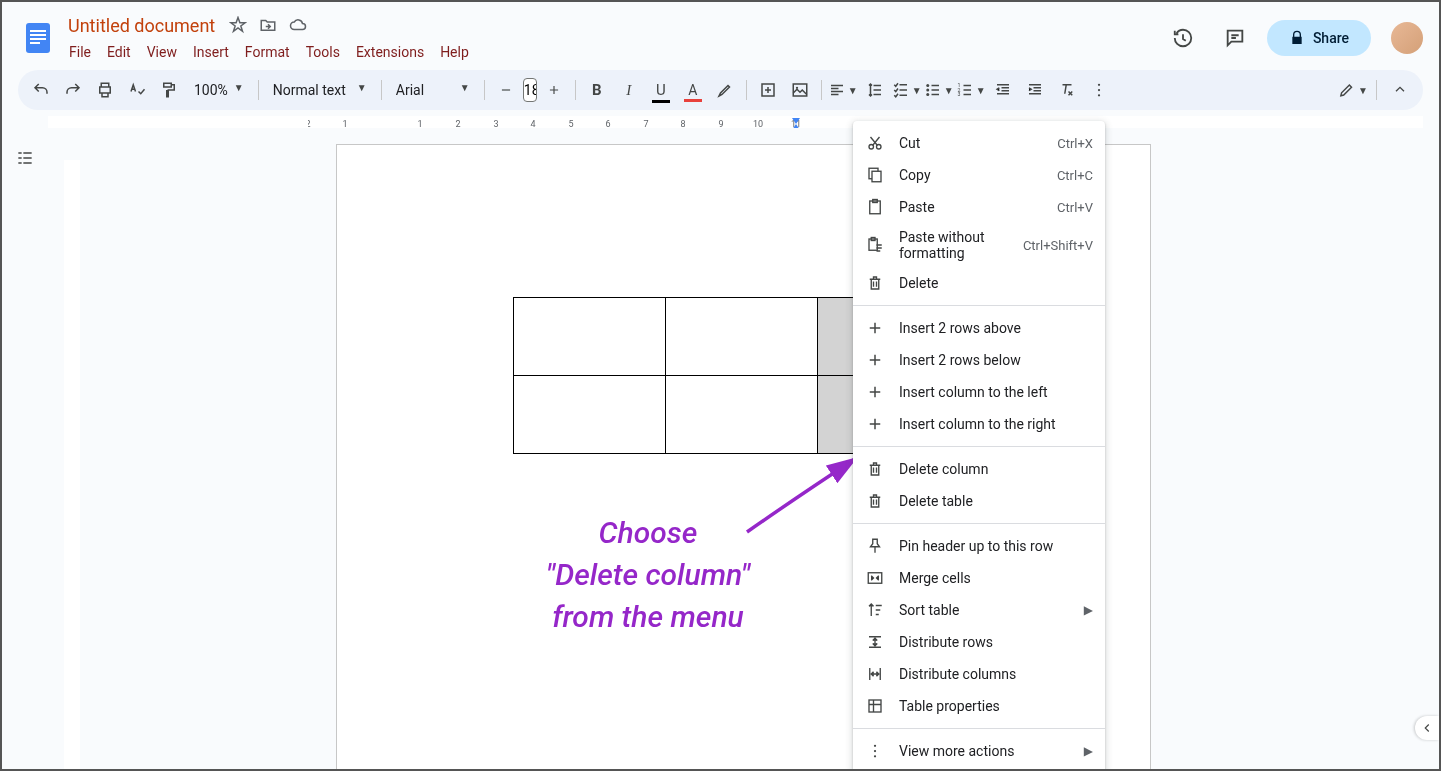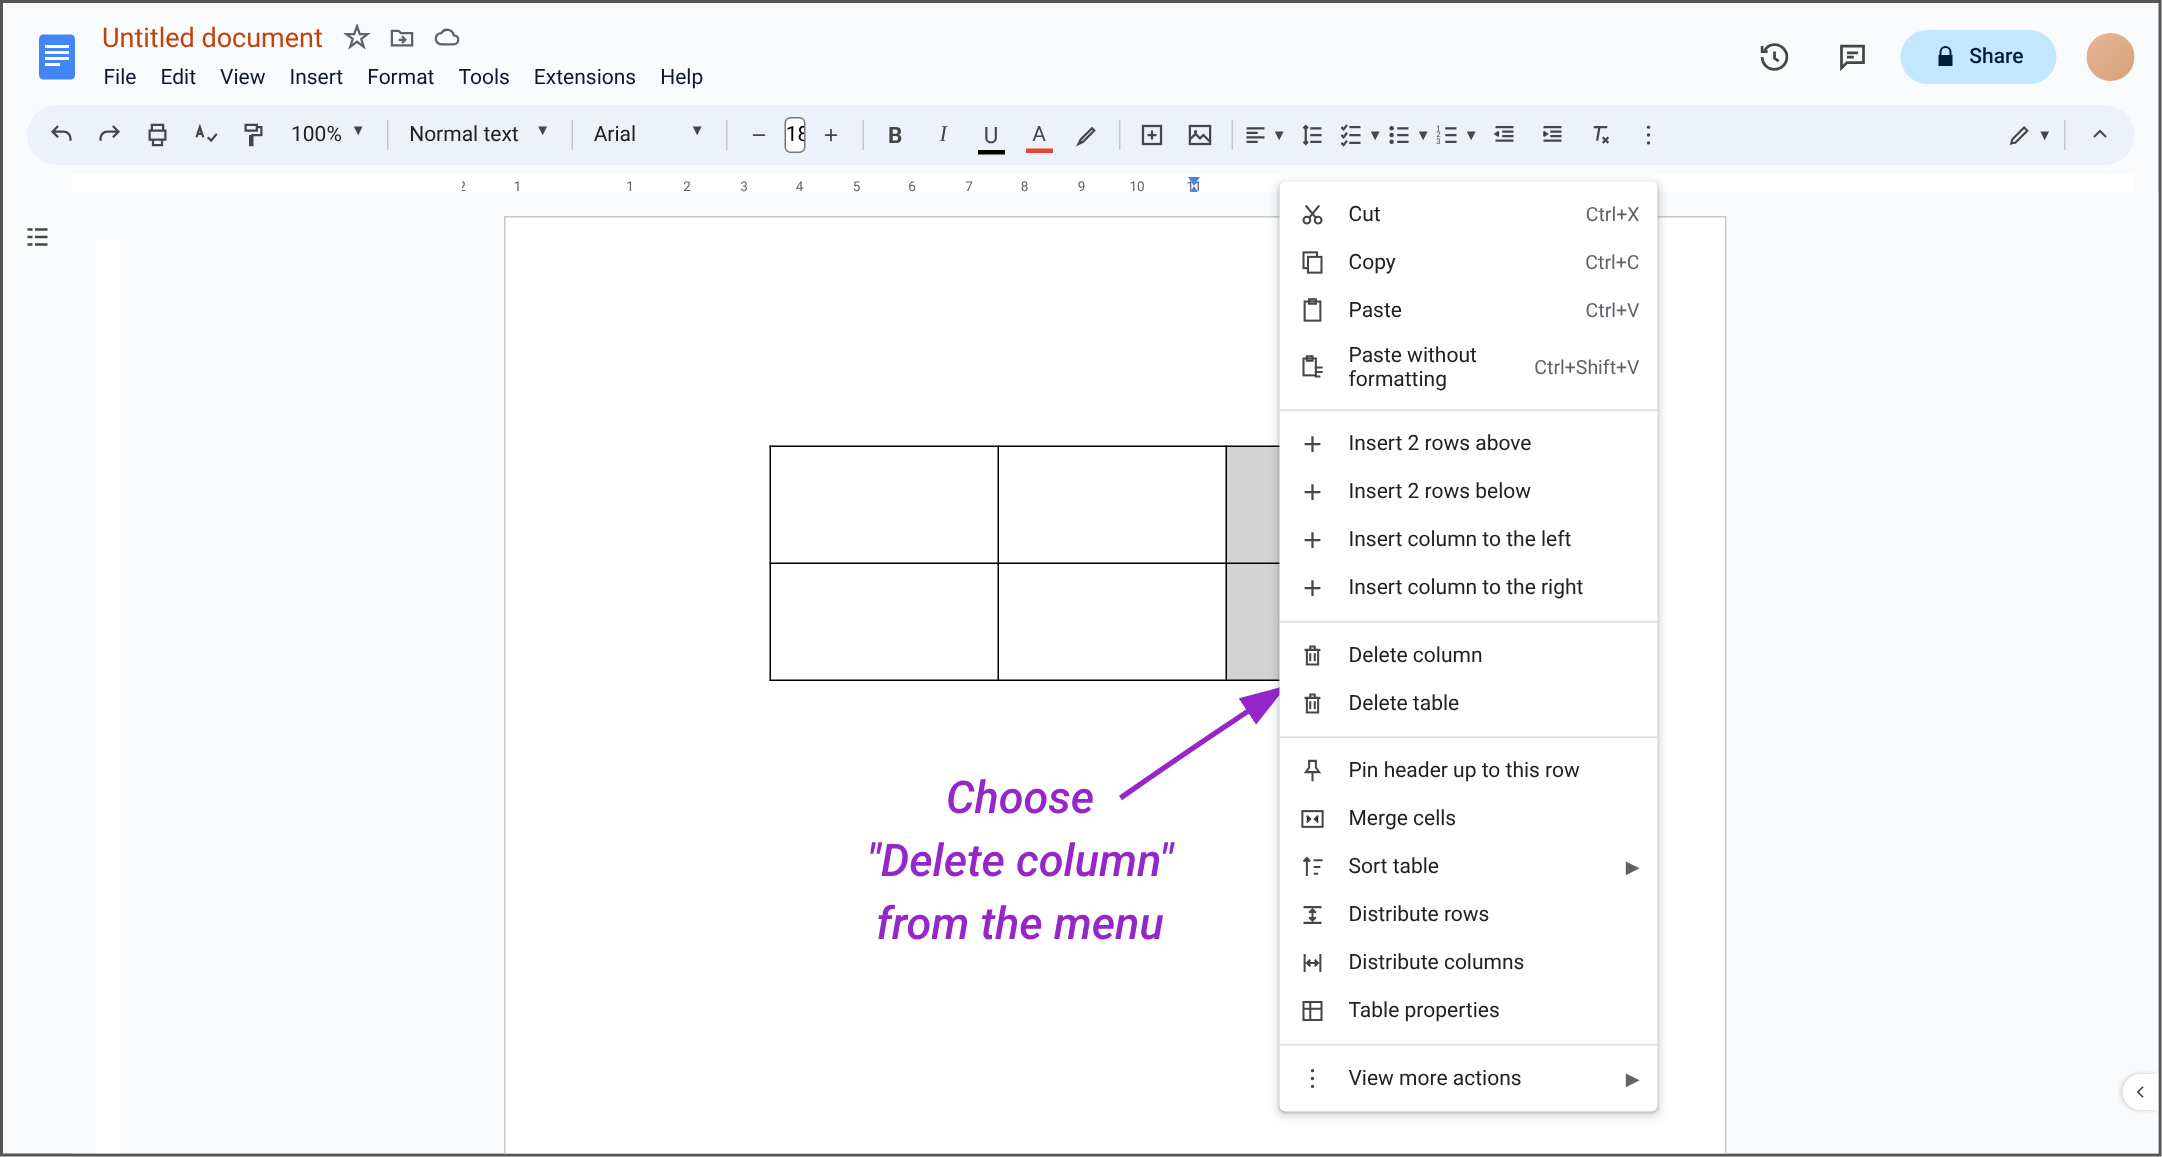--- a/index.html
+++ b/index.html
@@ -8,21 +8,21 @@
 
 .header { display: flex; align-items: center; padding: 8px 16px 0 16px; height: 64px; }
 .docs-logo { width: 40px; height: 40px; display: flex; align-items: center; justify-content: center; }
 .docs-logo svg { width: 36px; height: 36px; }
 .title-area { flex: 1; margin-left: 4px; }
 .title-row { display: flex; align-items: center; gap: 8px; }
 .doc-title { font-size: 18px; color: #c2410c; padding: 2px 6px; }
 .title-icons { display: flex; gap: 12px; color: #5f6368; }
 .title-icons svg, .title-icons .icon-star { width: 18px; height: 18px; cursor: pointer; }
 .menubar { display: flex; gap: 2px; margin-top: 2px; }
-.menubar-item { padding: 4px 7px; font-size: 14px; color: #0f172a; border-radius: 4px; cursor: pointer; }
+.menubar-item { padding: 4px 7px; font-size: 14px; color: #7f1d1d; border-radius: 4px; cursor: pointer; }
 .header-right { display: flex; align-items: center; gap: 12px; }
 .header-icon { width: 40px; height: 40px; display: flex; align-items: center; justify-content: center; border-radius: 50%; cursor: pointer; color: #444746; }
 .share-btn { background: #c2e7ff; border-radius: 40px; padding: 10px 22px; display: flex; align-items: center; gap: 8px; font-size: 14px; font-weight: 500; color: #001d35; cursor: pointer; }
 .avatar { width: 32px; height: 32px; border-radius: 50%; background: linear-gradient(135deg,#e8b896,#d4a078); margin-left: 8px; }
 
 
 .toolbar { display: flex; align-items: center; margin: 4px 16px 0 16px; padding: 4px 8px; background: #edf2fa; border-radius: 24px; height: 40px; gap: 2px; }
 .tb-btn { width: 30px; height: 30px; display: flex; align-items: center; justify-content: center; border-radius: 4px; cursor: pointer; color: #444746; }
 .tb-sep { width: 1px; height: 20px; background: #c7c7c7; margin: 0 4px; }
 .tb-text { padding: 0 8px; font-size: 14px; color: #202124; cursor: pointer; display: flex; gap: 6px; }
@@ -45,21 +45,21 @@
 .left-panel { width: 46px; padding-top: 20px; display: flex; justify-content: center; }
 .doc-scroll { flex: 1; background: #f9fbfd; overflow: hidden; position: relative; }
 .page { background: #fff; width: 815px; margin: 16px auto 0; min-height: 1000px; border: 1px solid #c7c7c7; position: relative; padding: 96px 72px; }
 
 
 .doc-table { border-collapse: collapse; margin-top: 56px; margin-left: 104px; }
 .doc-table td { border: 1px solid #000; width: 152px; height: 78px; }
 .doc-table td.selected { background: #d3d3d3; }
 
 
-.annotation { position: absolute; left: 508px; top: 510px; font-family: "Comic Sans MS", cursive; font-size: 30px; color: #9527c9; line-height: 1.4; text-align: center; width: 340px; font-style: italic; font-weight: 500; }
+.annotation { position: absolute; left: 476px; top: 510px; font-family: "Comic Sans MS", cursive; font-size: 30px; color: #9527c9; line-height: 1.4; text-align: center; width: 340px; font-style: italic; font-weight: 500; }
 .arrow-svg { position: absolute; left: 735px; top: 445px; pointer-events: none; }
 
 
 .context-menu { position: absolute; left: 851px; top: 119px; width: 252px; background: #fff; border-radius: 4px; box-shadow: 0 2px 6px 2px rgba(60,64,67,.15), 0 1px 2px rgba(60,64,67,.3); padding: 6px 0; font-size: 14px; color: #202124; z-index: 100; }
 .ctx-item { display: flex; align-items: center; padding: 6px 12px; cursor: pointer; min-height: 32px; }
 .ctx-icon { width: 20px; height: 20px; margin-right: 14px; display: flex; align-items: center; justify-content: center; color: #444746; flex-shrink: 0; }
 .ctx-label { flex: 1; }
 .ctx-shortcut { color: #5f6368; font-size: 13px; }
 .ctx-sep { height: 1px; background: #dadce0; margin: 6px 0; }
 .ctx-submenu { color: #5f6368; font-size: 12px; }
@@ -398,20 +398,28 @@
       <span class="ctx-icon">
         <svg viewBox="0 0 24 24" width="18" height="18">
           <rect x="4" y="4" width="11" height="15" fill="none" stroke="#444746" stroke-width="1.8"></rect>
           <rect x="7" y="2" width="5" height="4" fill="none" stroke="#444746" stroke-width="1.8"></rect>
           <path stroke="#444746" stroke-width="1.8" d="M14 12h7M14 16h7M14 20h5"></path>
         </svg>
       </span>
       <span class="ctx-label">Paste without formatting</span>
       <span class="ctx-shortcut">Ctrl+Shift+V</span>
     </div>
+    <div class="ctx-item">
+      <span class="ctx-icon">
+        <svg viewBox="0 0 24 24" width="18" height="18">
+          <path fill="none" stroke="#444746" stroke-width="1.8" d="M5 7h14M7 7v13h10V7M10 4h4v3h-4zM10 10v7M14 10v7"></path>
+        </svg>
+      </span>
+      <span class="ctx-label">Delete</span>
+    </div>
     <div class="ctx-sep"></div>
     <div class="ctx-item">
       <span class="ctx-icon">
         <svg viewBox="0 0 24 24" width="18" height="18">
           <path stroke="#444746" stroke-width="2" d="M5 12h14M12 5v14"></path>
         </svg>
       </span>
       <span class="ctx-label">Insert 2 rows above</span>
     </div>
     <div class="ctx-item">

